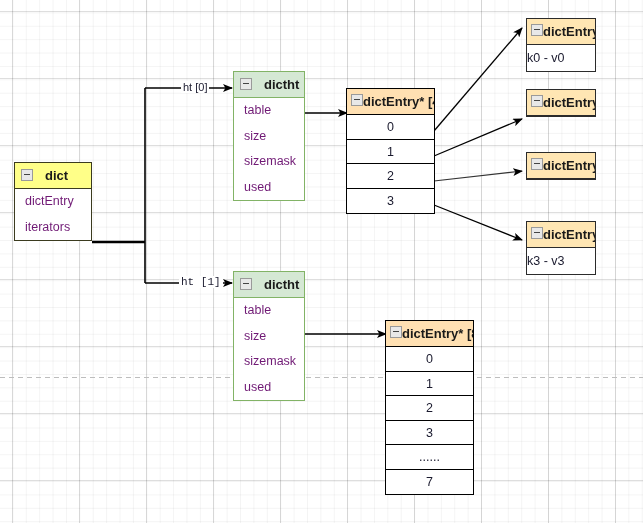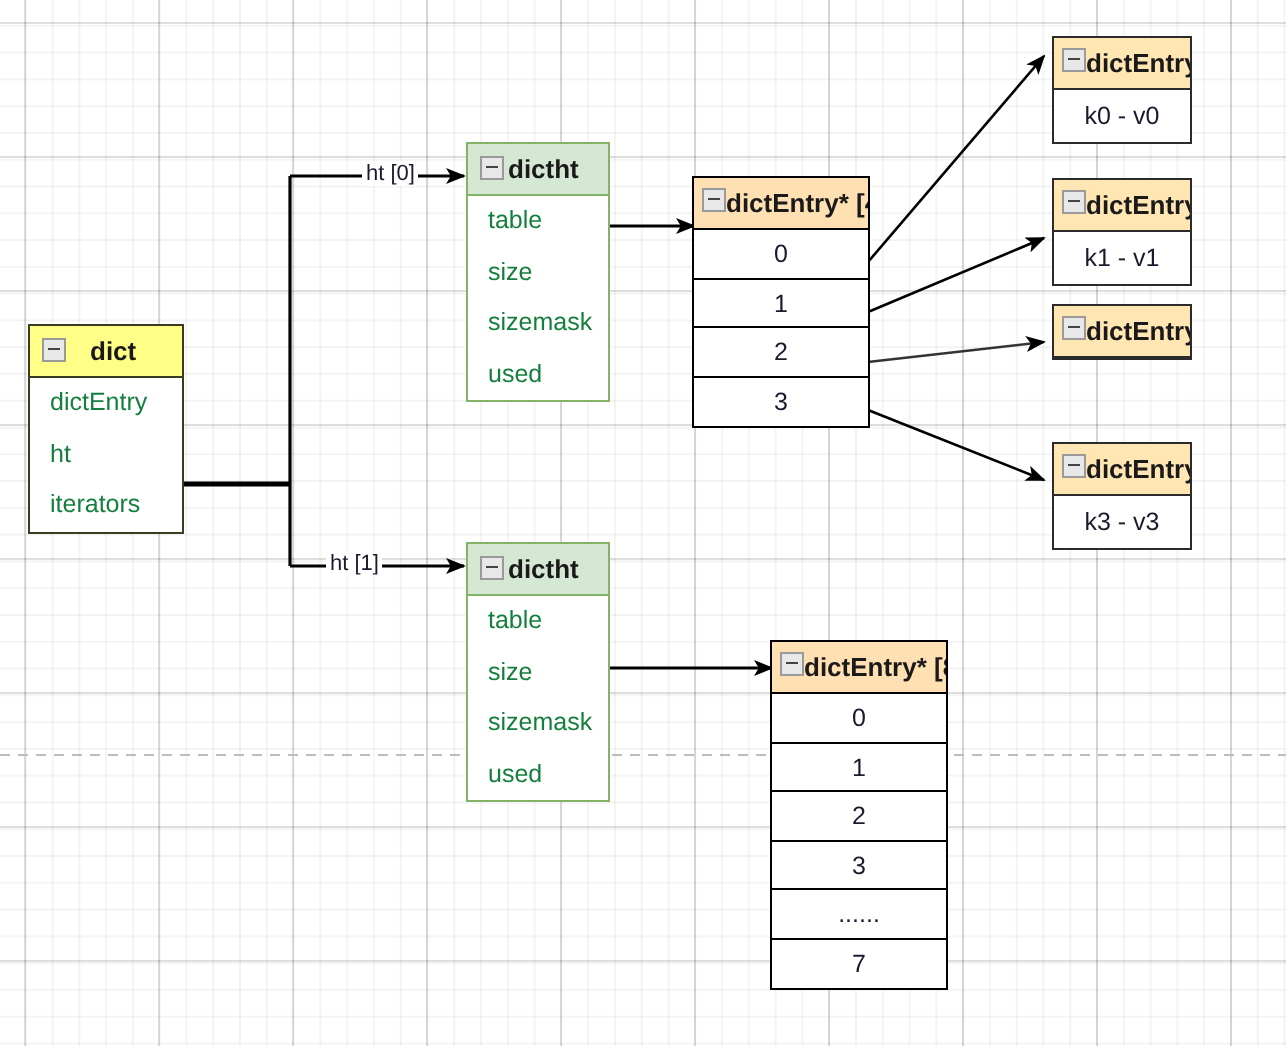--- a/index.html
+++ b/index.html
@@ -63,21 +63,21 @@
     position: absolute;
     left: 2px;
     top: 4px;
     width: 6px;
     height: 1px;
     background: #444;
   }
   .node .row {
     box-sizing: border-box;
     font-size: 12.5px;
-    color: #15803d;
+    color: #701a75;
     white-space: nowrap;
     overflow: hidden;
   }
 
   
   .struct { border: 1px solid #666666; }
   .struct .rows { border-top: 0; }
   .struct .row {
     padding-left: 10px;
     height: 25.5px;
@@ -89,21 +89,21 @@
     background: #ffff88;
     border-bottom: 1px solid #3b3b1f;
     padding-left: 30px;
   }
   .dict-node .rows { background: #ffffff; }
 
   .dictht-node { border: 1px solid #82b366; }
   .dictht-node .hdr {
     background: #d5e8d4;
     border-bottom: 1px solid #82b366;
-    padding-left: 20px;
+    padding-left: 30px;
   }
   .dictht-node .rows { background: #ffffff; }
 
   
   .array-node { border: 1px solid #000000; }
   .array-node .hdr {
     background: #ffe0b2;
     border-bottom: 1px solid #000000;
     padding-left: 16px;
     text-align: left;
@@ -125,21 +125,20 @@
   .entry-node { border: 1px solid #2b2b2b; }
   .entry-node .hdr {
     background: #ffe6b3;
     border-bottom: 1px solid #2b2b2b;
     padding-left: 16px;
   }
   .entry-node .hdr .collapse { left: 4px; top: 5px; }
   .entry-node .kv {
     height: 26px;
     line-height: 26px;
-    text-align: center;
     font-size: 12.5px;
     color: #1a1a2e;
     background: #ffffff;
   }
 
   .edge-label {
     position: absolute;
     font-family: "Liberation Sans", sans-serif;
     font-size: 11px;
     color: #1a1a2e;
@@ -180,21 +179,20 @@
     <path d="M0,377.5 L643,377.5" stroke="#bdbdbd" stroke-width="1" stroke-dasharray="5,4" fill="none"></path>
   </svg>
 
   <div class="node struct dict-node" style="left:14px; top:162px; width:78px;">
     <div class="hdr">
       <span class="collapse"></span>
       <span>dict</span>
     </div>
     <div class="rows">
       <div class="row">dictEntry</div>
-      <div class="row">ht</div>
       <div class="row">iterators</div>
     </div>
   </div>
 
   <div class="node struct dictht-node" style="left:233px; top:71px; width:72px;">
     <div class="hdr">
       <span class="collapse"></span>
       <span>dictht</span>
     </div>
     <div class="rows">
@@ -252,34 +250,33 @@
       <span>dictEntry</span>
     </div>
     <div class="kv">k0 -  v0</div>
   </div>
 
   <div class="node entry-node" style="left:526px; top:89px; width:70px;">
     <div class="hdr">
       <span class="collapse"></span>
       <span>dictEntry</span>
     </div>
-    <div class="kv">k1 -  v1</div>
   </div>
 
   <div class="node entry-node" style="left:526px; top:152px; width:70px;">
     <div class="hdr">
       <span class="collapse"></span>
       <span>dictEntry</span>
     </div>
   </div>
 
   <div class="node entry-node" style="left:526px; top:221px; width:70px;">
     <div class="hdr">
       <span class="collapse"></span>
       <span>dictEntry</span>
     </div>
     <div class="kv">k3 -  v3</div>
   </div>
 
   <div class="edge-label" style="left:181px; top:81px;">ht [0]</div>
-  <div class="edge-label" style="left:163px; top:276px;">ht [1]</div>
+  <div class="edge-label" style="left:179px; top:276px;font-family:Liberation Mono, monospace;">ht [1]</div>
 
 </div>
 
 </body></html>

